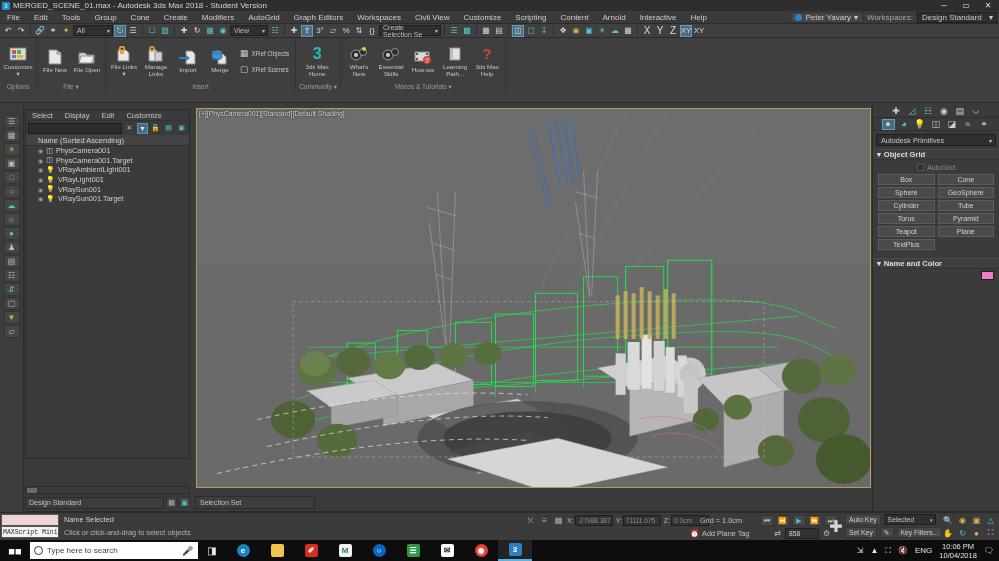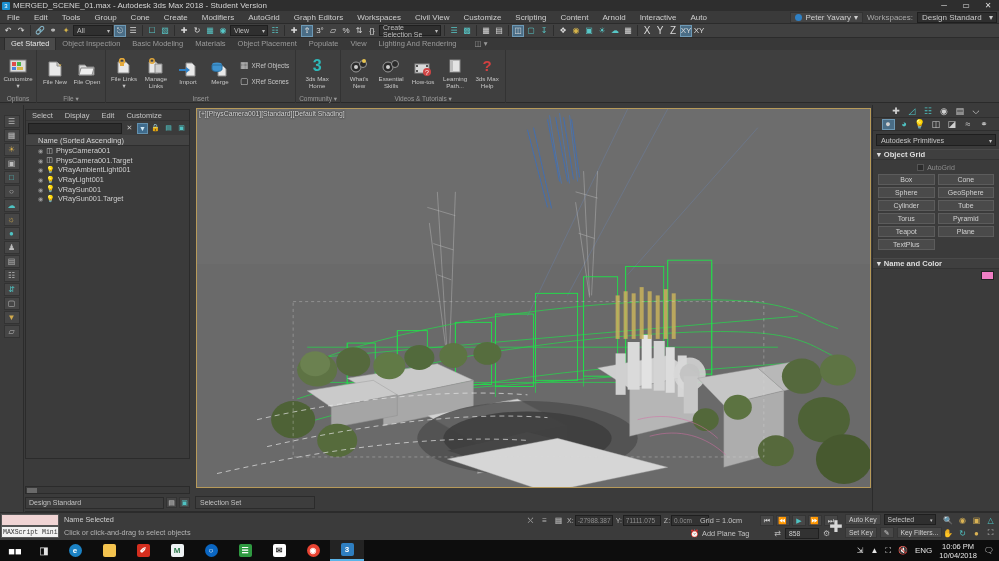--- a/index.html
+++ b/index.html
@@ -275,21 +275,21 @@
     <div class="menuitem">Modifiers</div>
     <div class="menuitem">AutoGrid</div>
     <div class="menuitem">Graph Editors</div>
     <div class="menuitem">Workspaces</div>
     <div class="menuitem">Civil View</div>
     <div class="menuitem">Customize</div>
     <div class="menuitem">Scripting</div>
     <div class="menuitem">Content</div>
     <div class="menuitem">Arnold</div>
     <div class="menuitem">Interactive</div>
-    <div class="menuitem">Auto</div>
+    <div class="menuitem">Help</div>
     <div class="menu-right">
       <div class="user-chip">
         <span class="av"></span>
         <span>Peter Yavary</span>
         <span>▾</span>
       </div>
       <span class="ws-label">Workspaces:</span>
       <div class="ws-select">
         <span>Design Standard</span>
         <span class="caret">▾</span>
@@ -354,31 +354,20 @@
     <div class="tb">▦</div>
     <div class="sep"></div>
     <div class="tb" style="font-size:10px">X</div>
     <div class="tb" style="font-size:10px">Y</div>
     <div class="tb" style="font-size:10px">Z</div>
     <div class="tb on" style="font-size:8px">XY</div>
     <div class="tb" style="font-size:8px">XY</div>
   </div>
 
   <div class="ribbon">
-    <div class="ribbon-tabs">
-      <div class="rtab active">Get Started</div>
-      <div class="rtab">Object Inspection</div>
-      <div class="rtab">Basic Modeling</div>
-      <div class="rtab">Materials</div>
-      <div class="rtab">Object Placement</div>
-      <div class="rtab">Populate</div>
-      <div class="rtab">View</div>
-      <div class="rtab">Lighting And Rendering</div>
-      <div class="rtab" style="margin-left:6px">◫ ▾</div>
-    </div>
     <div class="ribbon-body">
 
       <div class="rgroup">
         <div class="rgroup-items">
           <div class="rbtn">
             <div class="ri">
               <svg width="18" height="16" viewBox="0 0 18 16">
                 <rect x="1" y="2" width="16" height="12" fill="#dcdcdc" stroke="#7a7a7a"></rect>
                 <rect x="3" y="4" width="4" height="4" fill="#e04b4b"></rect>
                 <rect x="8" y="4" width="4" height="4" fill="#4bb34b"></rect>
@@ -1239,20 +1228,25 @@
       <div class="n teal">△</div>
       <div class="n">✋</div>
       <div class="n teal">↻</div>
       <div class="n gold">●</div>
       <div class="n">⛶</div>
     </div>
   </div>
 
   <div class="taskbar">
     <div class="tb-start">■■<br></div>
+    <div class="tb-search">
+      <span class="circ"></span>
+      <span>Type here to search</span>
+      <span class="mic">🎤</span>
+    </div>
     <div class="tb-taskview">◨</div>
     <div class="tb-apps">
       <div class="tbapp">
         <span class="sq" style="background:#1b82c4;border-radius:50%;">e</span>
       </div>
       <div class="tbapp">
         <span class="sq" style="background:#f3c34f;"></span>
       </div>
       <div class="tbapp">
         <span class="sq" style="background:#d42e1e;">✐</span>

